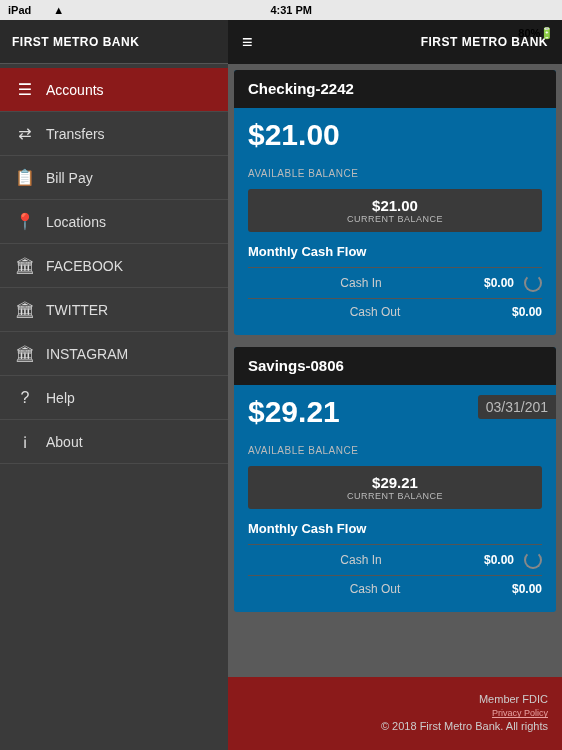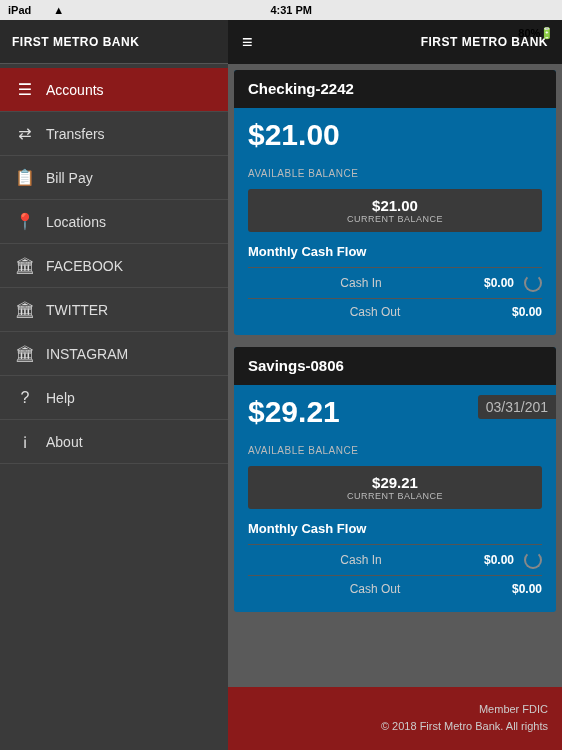--- a/index.html
+++ b/index.html
@@ -328,15 +328,16 @@
       </div>
       <div class="cash-flow-row">
         <span class="cash-flow-label">Cash Out</span>
         <span class="cash-flow-amount">$0.00</span>
       </div>
     </div>
   </div>
 
   <div class="footer">
     <div class="footer-text">Member FDIC</div>
+    <div class="footer-link">Privacy Policy</div>
     <div class="footer-text">© 2018 First Metro Bank. All rights</div>
   </div>
 </div>
 
 </body></html>

